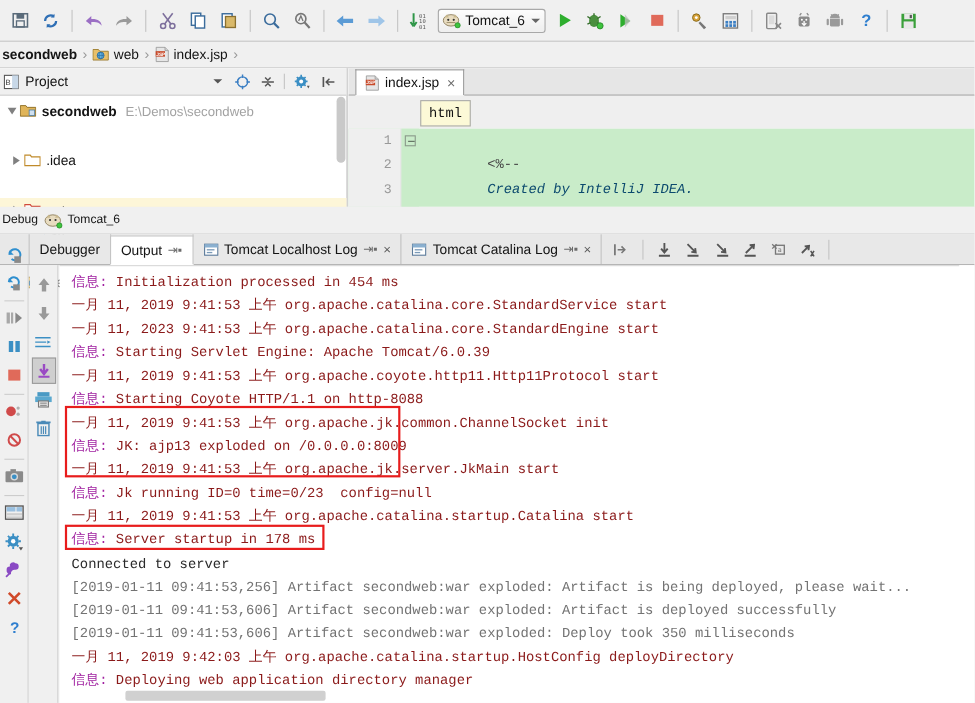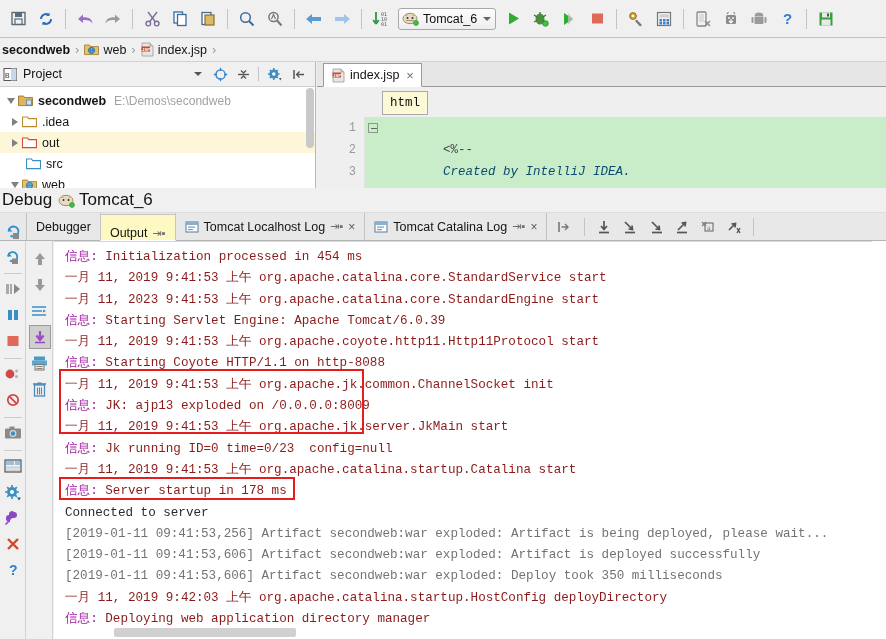--- a/index.html
+++ b/index.html
@@ -78,21 +78,21 @@
     border-top: 4px solid transparent; border-bottom: 4px solid transparent;
     border-left: 6px solid #808080;
   }
   .tarrow.open i {
     border-left: 4px solid transparent; border-right: 4px solid transparent;
     border-top: 6px solid #808080; border-bottom: none;
   }
   .tlabel { margin-left: 5px; color: #141414; }
   .tlabel.bold { font-weight: bold; }
   .tpath { margin-left: 8px; color: #a2a2a2; font-size: 12px; }
-  .indent1 { padding-left: 8px; }
+  .indent1 { padding-left: 8px; margin-top: 24px; }
   .indent2 { padding-left: 26px; }
 
   .proj-scroll {
     position: absolute; right: 1px; top: 26px; width: 8px; height: 60px;
     background: #c9c9c9; border-radius: 4px;
   }
 
   
   .editor {
     position: absolute; top: 62px; left: 317px; width: 569px; height: 126px;
@@ -145,35 +145,35 @@
   }
   .c-tag { color: #444444; }
   .c-cmt { color: #0c4a6e; font-style: italic; }
 
   
   .dbgheader {
     position: absolute; top: 188px; left: 0; width: 886px; height: 25px;
     background: #f0f0f0; display: flex; align-items: center; padding-left: 2px;
     border-bottom: 1px solid #dcdcdc;
   }
-  .dbgheader-txt { font-size: 17px; color: #141414; }
+  .dbgheader-txt { font-size: 11px; color: #141414; }
 
   .dbgtabs {
     position: absolute; top: 213px; left: 0; width: 886px; height: 28px;
     background: #e8e8e8; display: flex; align-items: flex-end;
     border-bottom: 1px solid #b5b5b5;
   }
   .dtab {
     height: 27px; display: flex; align-items: center; gap: 5px;
     padding: 0 9px; font-size: 12.5px; color: #141414;
     border-left: 1px solid #c4c4c4; border-right: 1px solid #c4c4c4;
     margin-left: -1px; background: #e8e8e8;
   }
-  .dtab.active { background: #fef9c3; border-top: 1px solid #c4c4c4;
-                 border-bottom: 1px solid #ffffff; position: relative; top: 1px; align-items: flex-end; }
+  .dtab.active { background: #ffffff; border-top: 1px solid #c4c4c4;
+                 border-bottom: 1px solid #ffffff; position: relative; top: 1px; }
   .dtab-pin { color: #6b6b6b; font-size: 11px; }
   .dtab-x { color: #5a5a5a; font-size: 12px; }
   .dtabs-tools { display: flex; align-items: center; margin-left: 6px; gap: 2px;
                  padding-bottom: 3px; }
   .vsep { width: 1px; height: 18px; background: #c4c4c4; margin: 0 5px; }
 
   
   .vstrip {
     position: absolute; top: 241px; left: 0; width: 26px; height: 398px;
     background: #f0f0f0; border-right: 1px solid #d4d4d4;

